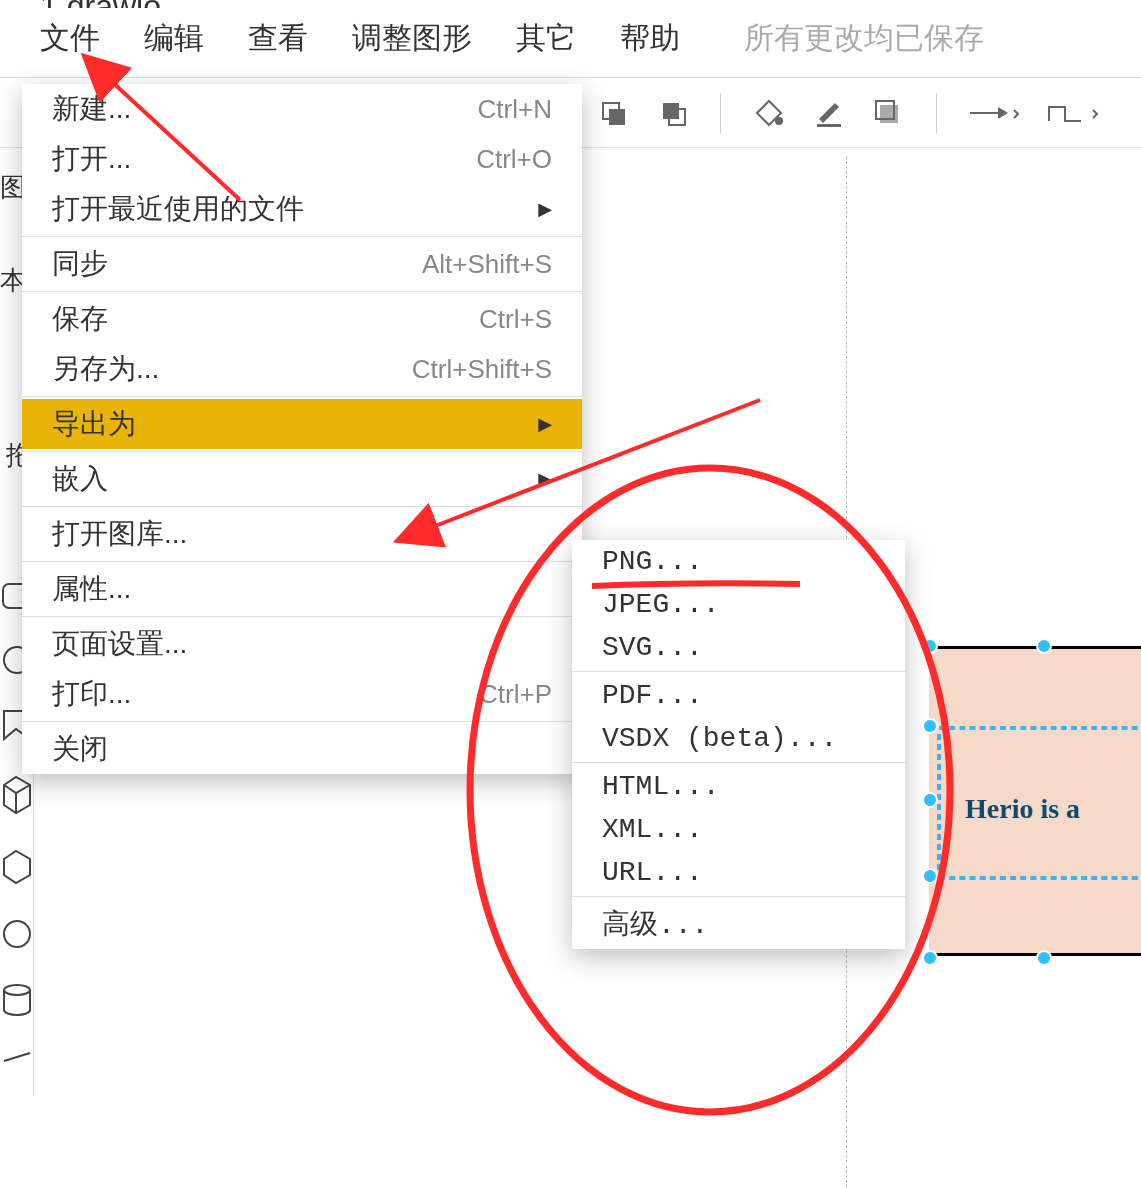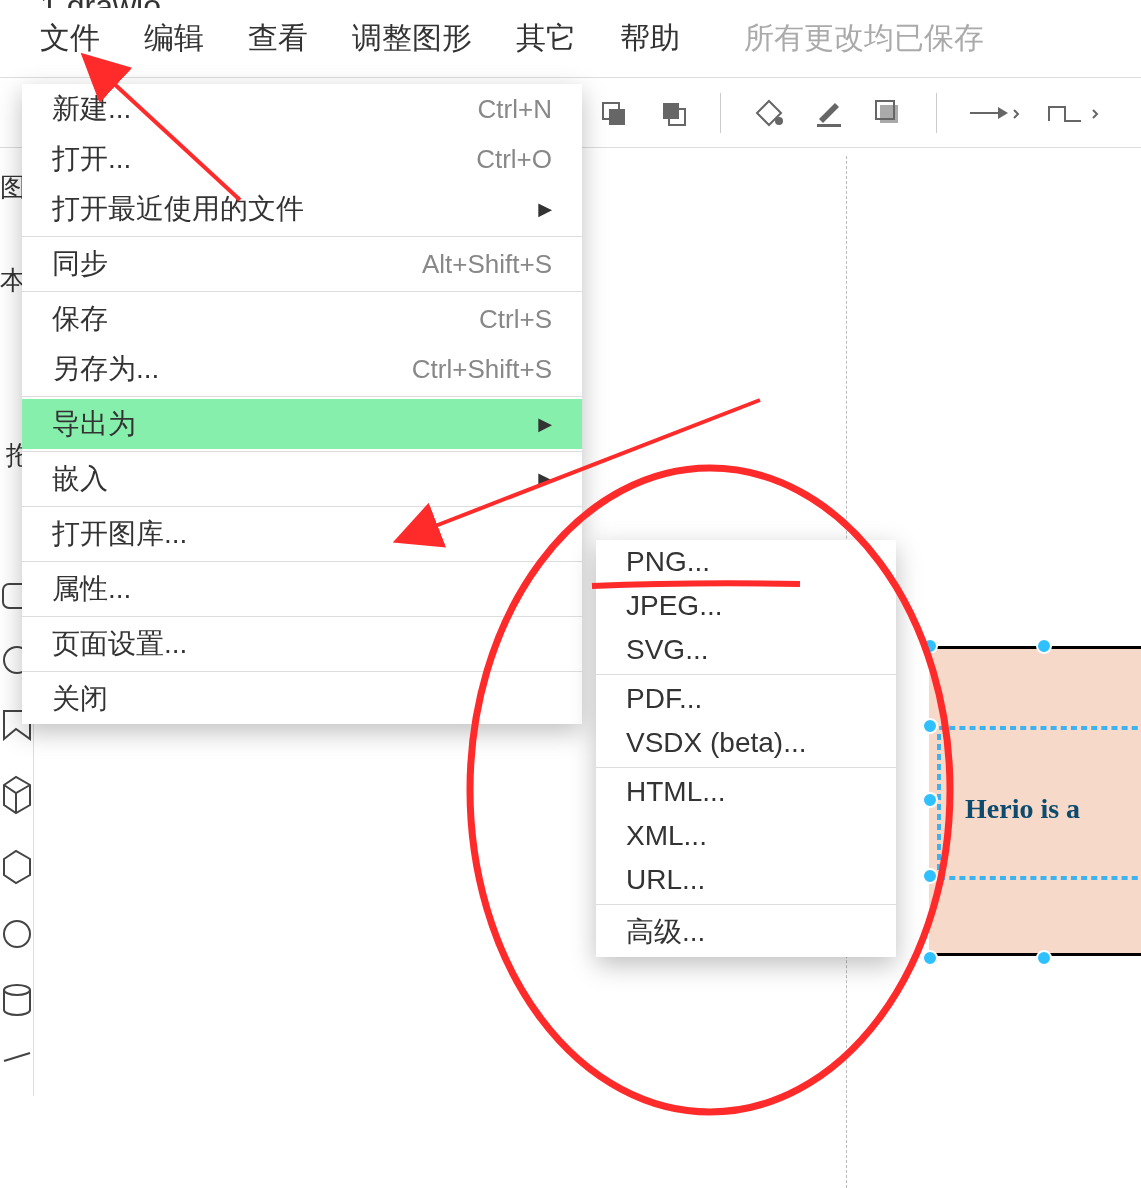--- a/index.html
+++ b/index.html
@@ -125,32 +125,33 @@
       background: #fff;
       box-shadow: 0 8px 24px rgba(0,0,0,0.25);
       font-size: 28px;
       color: #333;
     }
     .menu1 {
       left: 22px; top: 84px;
       width: 560px;
     }
     .menu2 {
-      left: 596px; top: 540px;
-      width: 300px;
+      left: 572px; top: 540px;
+      width: 333px;
+      font-family: Liberation Mono, monospace;
     }
     .mi {
       display: flex;
       justify-content: space-between;
       align-items: center;
       padding: 6px 30px;
       cursor: pointer;
       white-space: nowrap;
     }
-    .mi:hover, .mi.hover { background: #86efac; text-align: right; }
+    .mi:hover, .mi.hover { background: #eab308; text-align: right; }
     .mi .shortcut { color: #888; font-size: 26px; }
     .mi .chev { color: #333; font-size: 18px; }
     .msep {
       height: 1px;
       background: #ddd;
       margin: 2px 0;
     }
     .annot-svg {
       position: absolute;
       top: 0; left: 0;
@@ -323,20 +324,24 @@
     <span>打开图库...</span>
   </div>
   <div class="msep"></div>
   <div class="mi">
     <span>属性...</span>
   </div>
   <div class="msep"></div>
   <div class="mi">
     <span>页面设置...</span>
   </div>
+  <div class="mi">
+    <span>打印...</span>
+    <span class="shortcut">Ctrl+P</span>
+  </div>
   <div class="msep"></div>
   <div class="mi">
     <span>关闭</span>
   </div>
 </div>
 
 <div class="menu-panel menu2">
   <div class="mi">
       <span>PNG...</span>
     </div>

